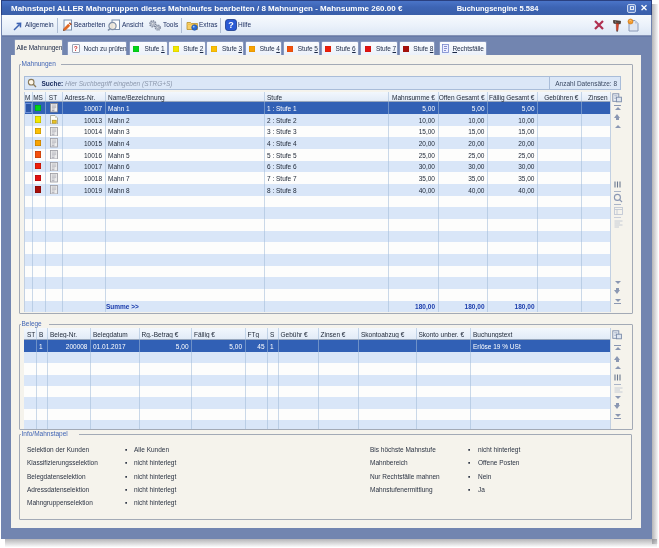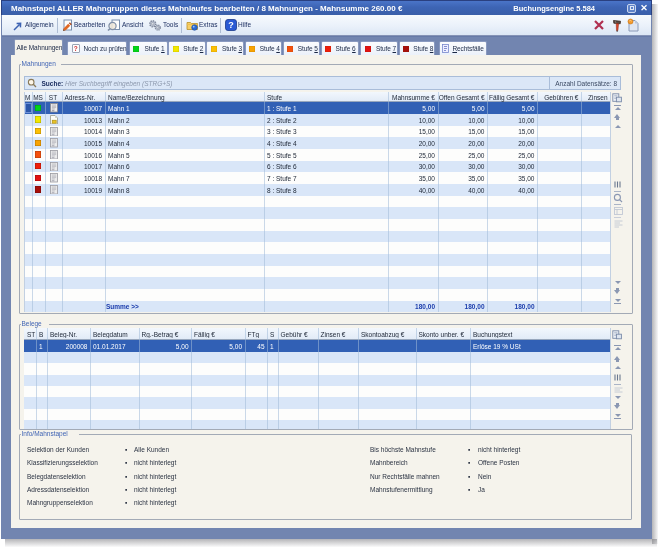--- a/index.html
+++ b/index.html
@@ -6,21 +6,21 @@
 svg{display:block}
 body{position:relative}
 </style></head><body>
 
 <div class="a" style="left:1px;top:0;width:651px;height:539px;background:#7285b0;"></div>
 <div class="a" style="left:1px;top:0;width:651px;height:15px;border:1px solid #2a4080;border-bottom:none;"></div>
 <div class="a" style="left:652px;top:4px;width:6px;height:540px;background:linear-gradient(90deg,rgba(120,120,125,0.55),rgba(200,200,205,0.15));"></div>
 <div class="a" style="left:5px;top:539px;width:652px;height:8px;background:linear-gradient(180deg,rgba(120,120,125,0.55),rgba(210,210,215,0.1));"></div>
 <div class="a" style="left:2px;top:1px;width:649px;height:14px;background:linear-gradient(180deg,#4a74c8 0%,#3d64b4 45%,#3a5fa9 100%);"></div>
 <div class="a" style="left:11px;top:3.5px;width:500px;height:10px;font:bold 8px 'Liberation Sans';color:#fff;letter-spacing:0px;">Mahnstapel ALLER Mahngruppen dieses Mahnlaufes bearbeiten / 8 Mahnungen - Mahnsumme 260.00 €</div>
-<div class="a" style="left:400px;top:3.5px;width:195px;height:10px;font:bold 7.5px 'Liberation Sans';color:#fff;text-align:right;">Buchungsengine 5.584</div>
+<div class="a" style="left:400px;top:3.5px;width:195px;height:10px;font:bold 7.5px 'Liberation Sans';color:#fff;text-align:center;">Buchungsengine 5.584</div>
 <div class="a" style="left:627px;top:4px;width:9px;height:9px;border:1px solid #c9d6ee;border-radius:2px;background:#5f83c8;"></div>
 <div class="a" style="left:629.5px;top:6px;width:4px;height:4px;border:1px solid #dfe8f6;"></div>
 <div class="a" style="left:639px;top:2.5px;width:10px;height:11px;font:bold 9px 'Liberation Sans';color:#fff;text-align:center;">✕</div>
 <div class="a" style="left:2px;top:15px;width:649px;height:20.5px;background:linear-gradient(180deg,#f7fafd 0%,#eaf1fa 55%,#dce7f5 100%);border-bottom:1px solid #8593b6;"></div>
 <div class="a" style="left:12px;top:17px;width:14px;height:16px;">
     <svg width="11" height="11" viewBox="0 0 11 11" style="position:absolute;left:0;top:4px">
       <path d="M2 9 L7.5 3.5 M4.6 2.6 L8.6 2.4 L8.4 6.4" stroke="#3c62b2" stroke-width="1.5" fill="none"></path>
     </svg>
   </div>
 <div class="a" style="left:25px;top:21px;width:60px;height:9px;font:6.5px 'Liberation Sans';color:#16295c;">Allgemein</div>

